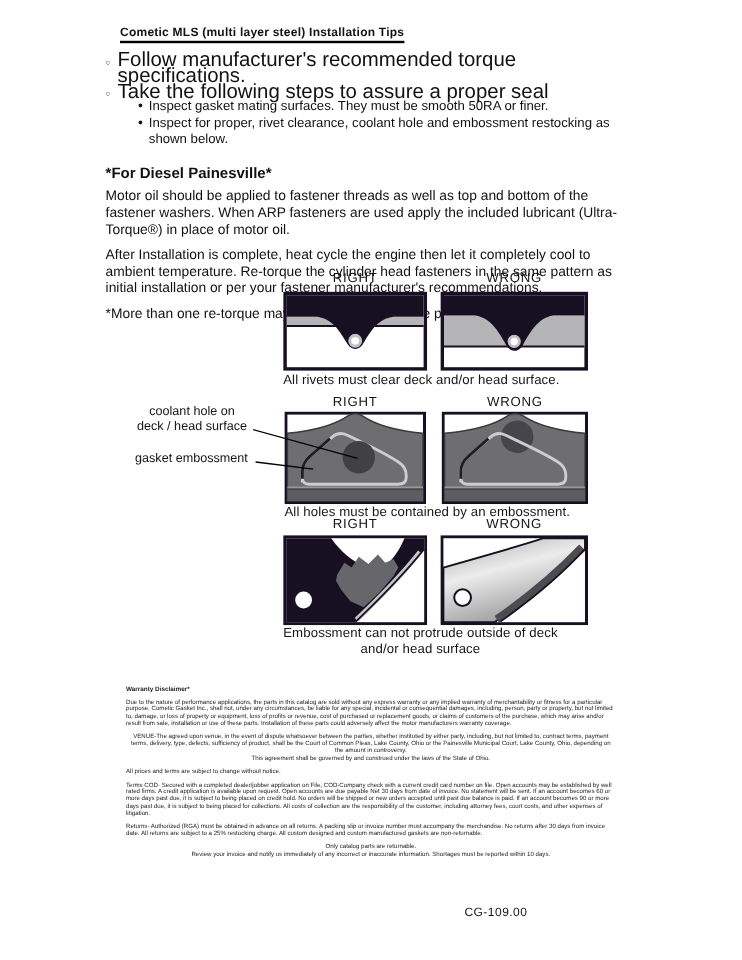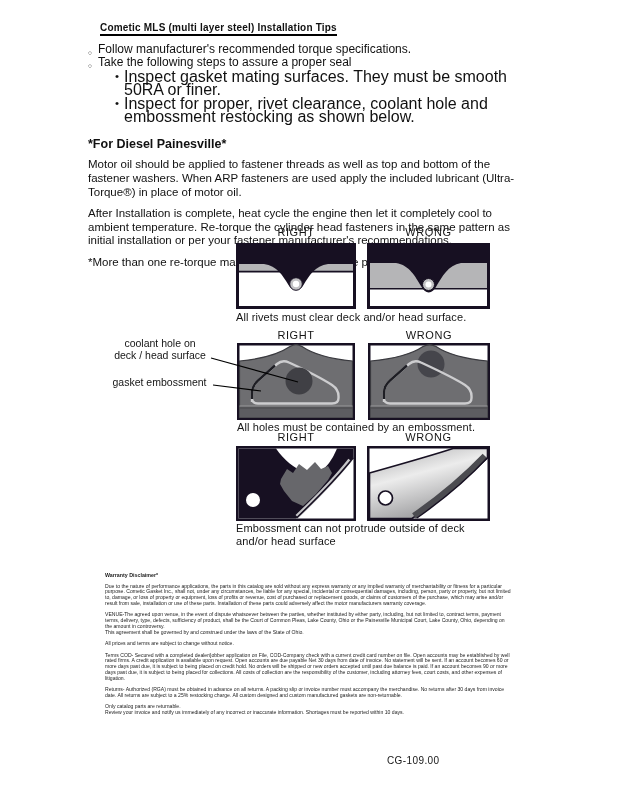--- a/index.html
+++ b/index.html
@@ -7,34 +7,34 @@
     position:relative;width:618px;height:800px;background:#ffffff;overflow:hidden;
     font-family:"Liberation Sans","DejaVu Sans",sans-serif;color:#111;
   }
   
   .topblock{position:absolute;left:88px;top:17px;width:432px;}
   .title-wrap{margin-left:12px;}
   .title{
     display:inline-block;font-size:10px;font-weight:bold;letter-spacing:0.2px;
     border-bottom:2px solid #000000;padding-bottom:1px;margin:0;
   }
-  ul.tips{list-style:none;margin:7px 0 0 0;padding:0;font-size:12px;line-height:13.4px;}
+  ul.tips{list-style:none;margin:7px 0 0 0;padding:0;font-size:17px;line-height:13.4px;}
   ul.tips > li{position:relative;padding-left:10px;}
   ul.tips > li::before{content:"○";position:absolute;left:0;top:2.5px;font-size:6.5px;}
-  ul.subtips{list-style:none;margin:0 0 0 27px;padding:0;font-size:16px;line-height:13.4px;}
+  ul.subtips{list-style:none;margin:0 0 0 27px;padding:0;font-size:11px;line-height:13.4px;}
   ul.subtips > li{position:relative;padding-left:9px;}
   ul.subtips > li::before{content:"•";position:absolute;left:0;top:0;font-size:11.5px;}
   .diesel-h{font-size:12.5px;font-weight:bold;margin:14px 0 0 0;}
   .body-p{font-size:11.5px;line-height:13.6px;margin:8px 0 0 0;}
   .body-p.first{margin-top:7px;}
   
   .figlabel{position:absolute;text-align:center;font-size:11px;letter-spacing:0.6px;color:#151515;}
   .figcap{position:absolute;font-size:11px;line-height:12.5px;color:#151515;letter-spacing:0.1px;}
   .fig{position:absolute;display:block;}
-  .preline{white-space:pre-line;}
+  .preline{white-space:pre-line;text-align:center;}
   .ann{position:absolute;font-size:10.5px;line-height:11.5px;text-align:center;color:#151515;}
   .leader-overlay{position:absolute;left:118px;top:336px;z-index:5;pointer-events:none;}
   
   .fineprint{position:absolute;left:105px;top:572px;width:408px;color:#1c1c1c;}
   .fineprint h3{font-size:5.3px;margin:0;font-weight:bold;}
   .fineprint p{font-size:5.1px;line-height:5.8px;margin:5.6px 0 0 0;}
   
   .pagecode{position:absolute;left:387px;top:755px;font-size:10px;letter-spacing:0.4px;color:#151515;}
 </style>
 </head>

